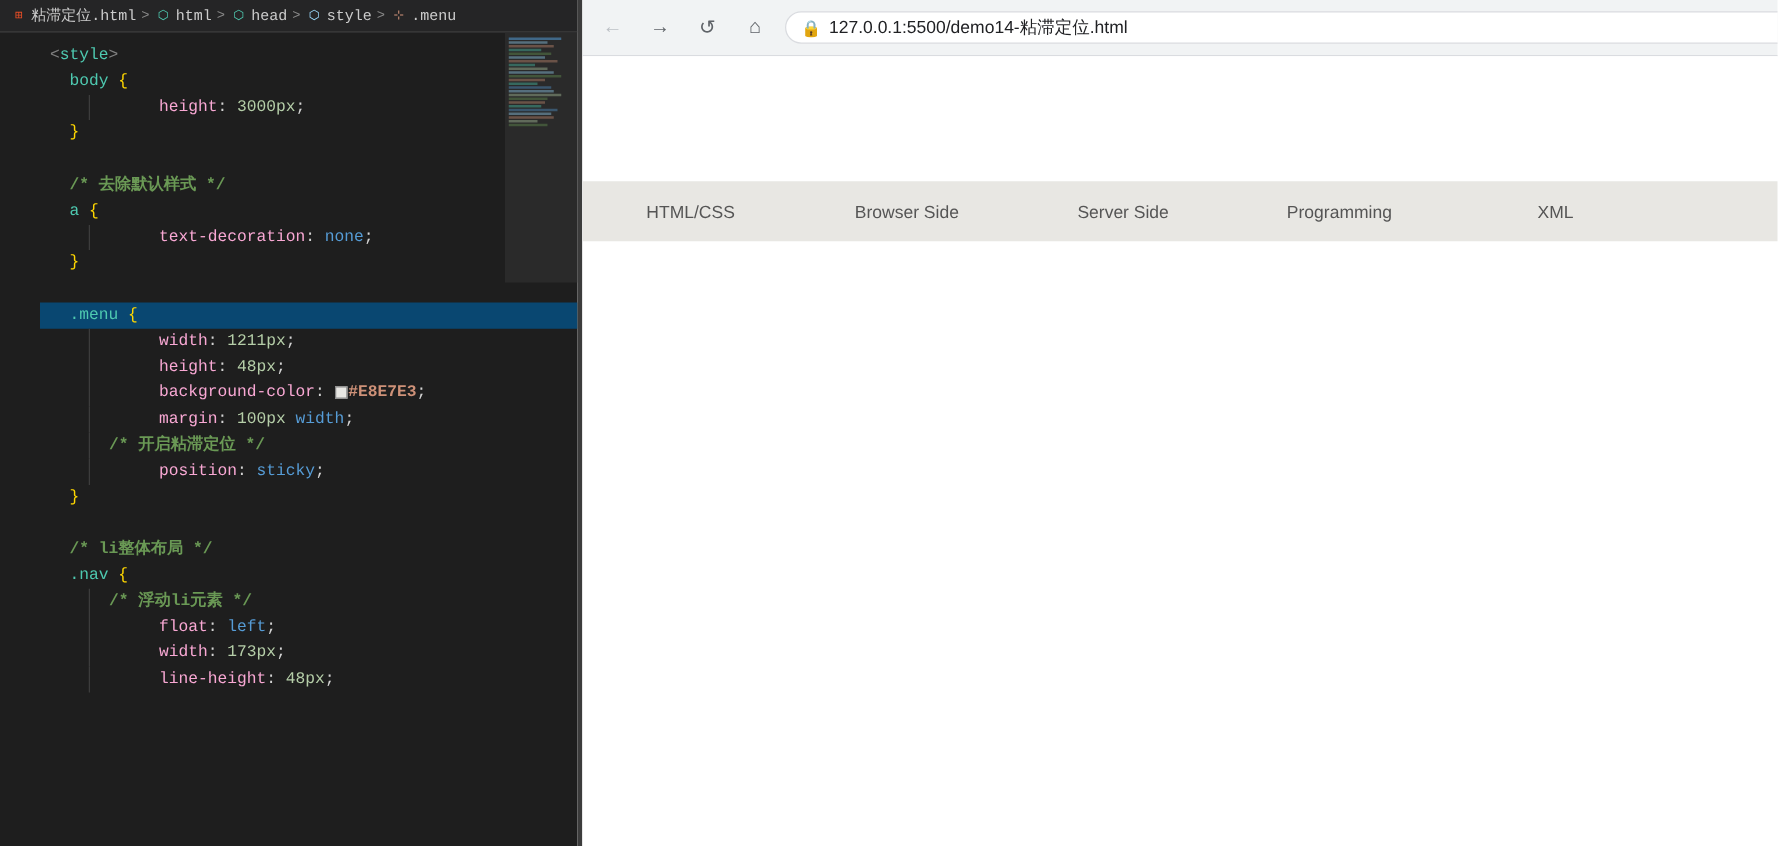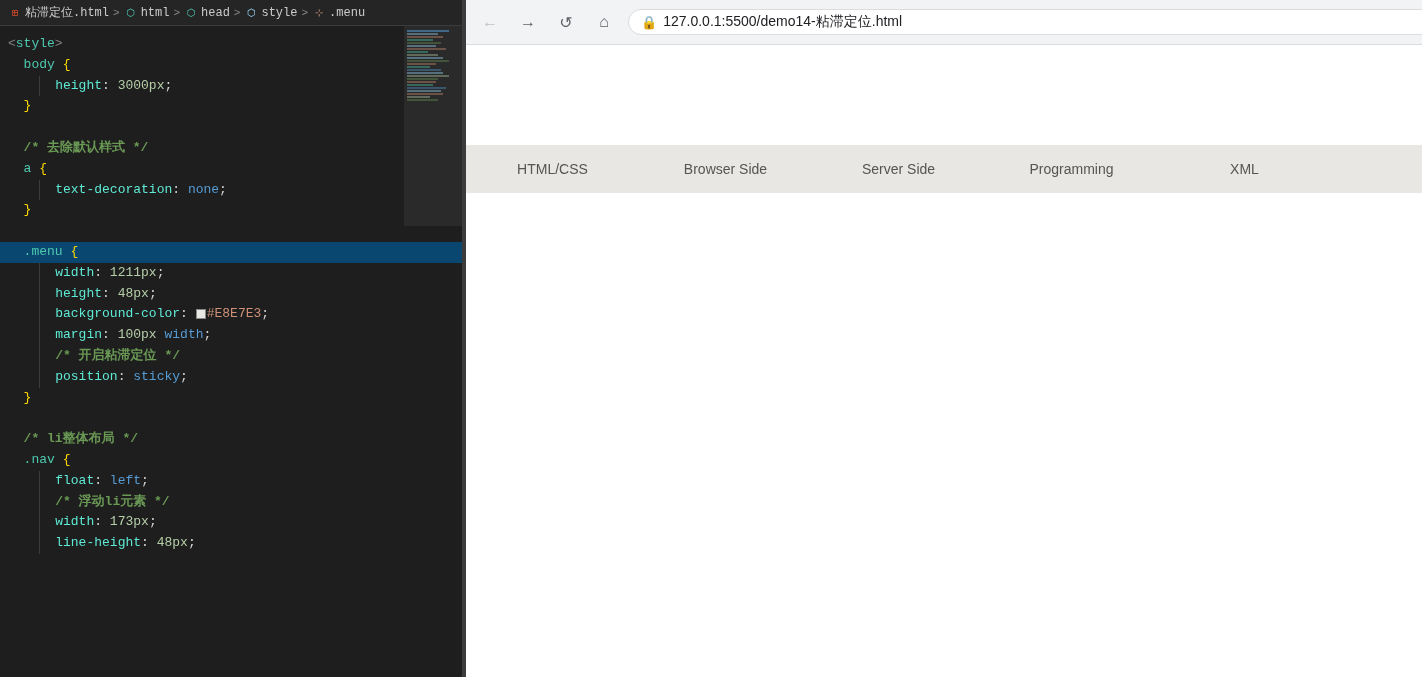--- a/index.html
+++ b/index.html
@@ -71,30 +71,30 @@
       min-height: 20px;
       white-space: pre;
     }
 
     .code-content {
       flex: 1;
     }
 
     
     .kw-selector { color: #4ec9b0; } 
-    .kw-property { color: #5eead4; } 
+    .kw-property { color: #f9a8d4; margin-left: 40px; } 
     .kw-value-num { color: #b5cea8; text-align: right; }
     .kw-value-blue { color: #569cd6; } 
     .kw-comment { color: #6a9955; font-weight: bold; }
     .kw-brace { color: #ffd700; }
     .kw-punct { color: #d4d4d4; }
     .kw-tag { color: #4ec9b0; }
     .kw-angle { color: #808080; }
     .kw-colon { color: #d4d4d4; }
-    .kw-hash { color: #ce9178; }
+    .kw-hash { color: #ce9178; font-weight: bold; }
     .color-swatch {
       display: inline-block;
       width: 10px;
       height: 10px;
       background: #E8E7E3;
       border: 1px solid #888;
       margin-right: 1px;
       vertical-align: middle;
     }
 
@@ -244,21 +244,21 @@
       <span class="bc-icon icon-style">⬡</span>
       <span>style</span>
     </span>
     <span class="breadcrumb-sep">&gt;</span>
     <span class="breadcrumb-item">
       <span class="bc-icon icon-menu">⊹</span>
       <span>.menu</span>
     </span>
   </div>
 
-  <div id="code-area" style="position:relative;">
+  <div id="code-area" style="position:relative;padding-left:32px;">
 
     <div id="minimap" style="position:absolute;right:0;top:0;width:58px;height:200px;background:#2d2d2d;opacity:0.8;">
       <div style="padding:3px;">
         <div style="background:#569cd6;height:2px;width:80%;margin:1px 0;opacity:0.7;"></div>
         <div style="background:#9cdcfe;height:2px;width:60%;margin:1px 0;opacity:0.5;"></div>
         <div style="background:#ce9178;height:2px;width:70%;margin:1px 0;opacity:0.5;"></div>
         <div style="background:#4ec9b0;height:2px;width:50%;margin:1px 0;opacity:0.5;"></div>
         <div style="background:#6a9955;height:2px;width:65%;margin:1px 0;opacity:0.5;"></div>
         <div style="background:#9cdcfe;height:2px;width:55%;margin:1px 0;opacity:0.5;"></div>
         <div style="background:#ce9178;height:2px;width:75%;margin:1px 0;opacity:0.5;"></div>
@@ -362,25 +362,25 @@
 
     <div class="code-line">
       <span class="code-content">  <span class="kw-comment">/* li整体布局 */</span></span>
     </div>
 
     <div class="code-line">
       <span class="code-content">  <span class="kw-selector">.nav</span> <span class="kw-brace">{</span></span>
     </div>
 
     <div class="code-line">
+      <span class="code-content">    <span class="indent-line"><span class="kw-comment">/* 浮动li元素 */</span></span></span>
+    </div>
+
+    <div class="code-line">
       <span class="code-content">    <span class="indent-line"><span class="kw-property">float</span><span class="kw-colon">:</span> <span class="kw-value-blue">left</span><span class="kw-punct">;</span></span></span>
-    </div>
-
-    <div class="code-line">
-      <span class="code-content">    <span class="indent-line"><span class="kw-comment">/* 浮动li元素 */</span></span></span>
     </div>
 
     <div class="code-line">
       <span class="code-content">    <span class="indent-line"><span class="kw-property">width</span><span class="kw-colon">:</span> <span class="kw-value-num">173px</span><span class="kw-punct">;</span></span></span>
     </div>
 
     <div class="code-line">
       <span class="code-content">    <span class="indent-line"><span class="kw-property">line-height</span><span class="kw-colon">:</span> <span class="kw-value-num">48px</span><span class="kw-punct">;</span></span></span>
     </div>
   </div>

